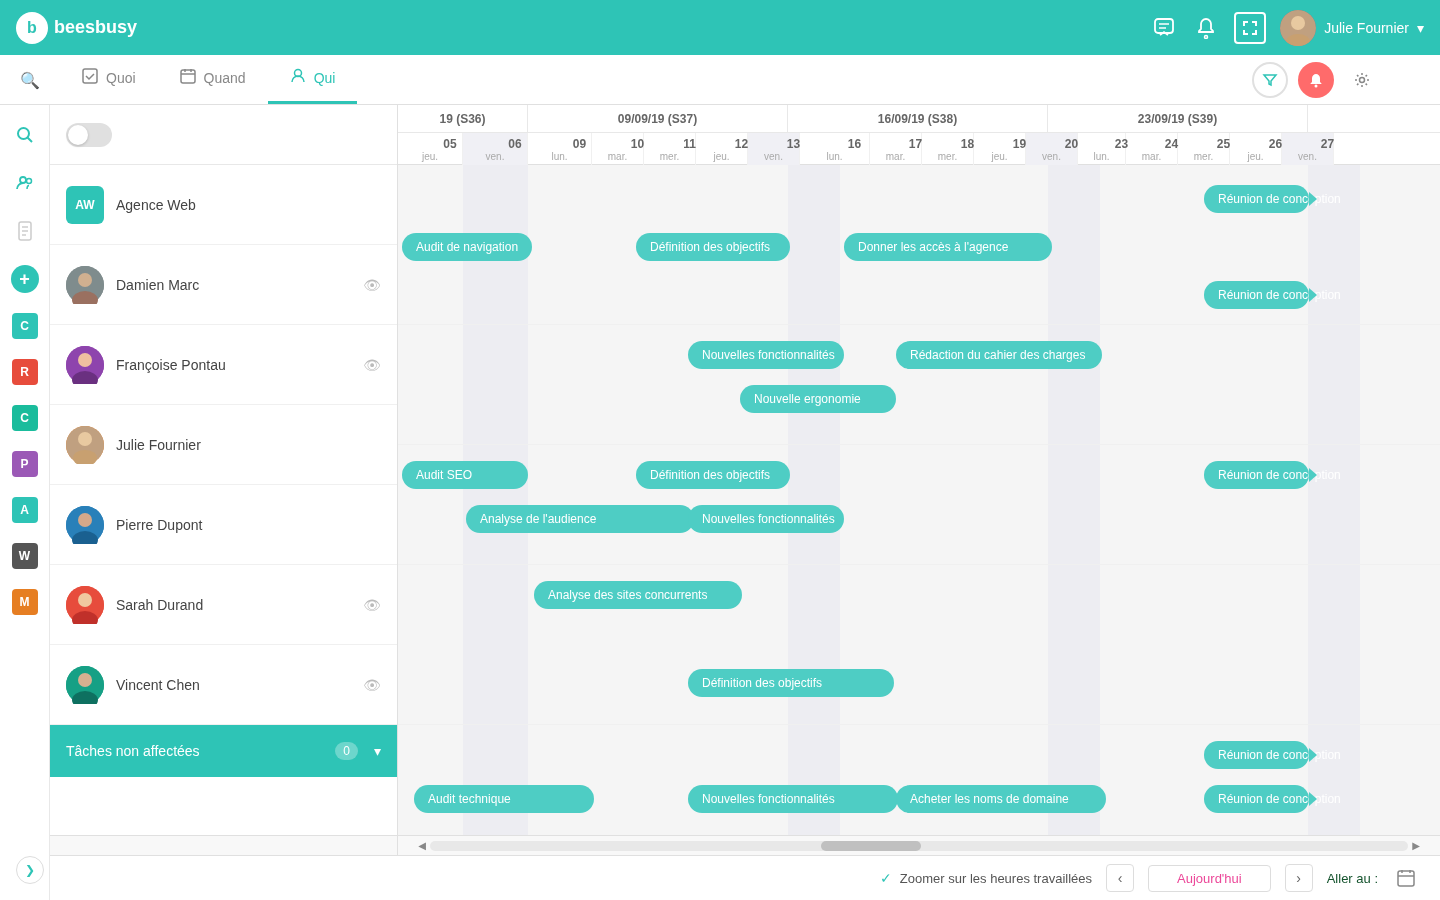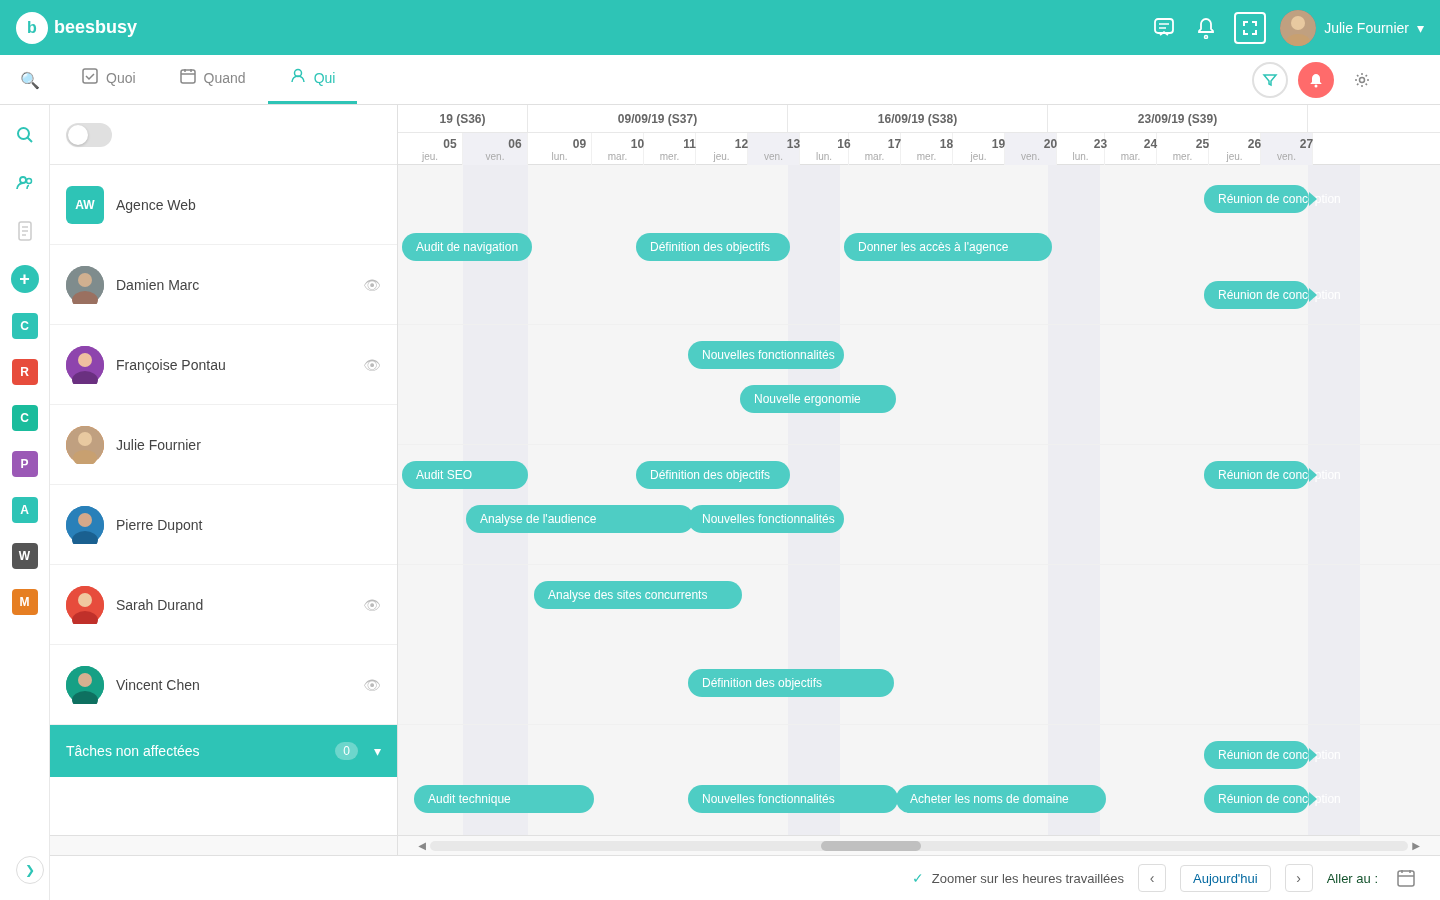--- a/index.html
+++ b/index.html
@@ -370,25 +370,25 @@
     .nav-btn {
       width: 28px; height: 28px;
       border: 1px solid #ddd;
       border-radius: 4px;
       display: flex; align-items: center; justify-content: center;
       cursor: pointer;
       color: #666;
       font-size: 14px;
     }
     .today-btn {
-      padding: 5px 12px;
+      padding: 5px 28px;
       border: 1px solid #ddd;
       border-radius: 4px;
       font-size: 13px;
-      color: #0369a1;
+      color: #ec4899;
       cursor: pointer;
     }
     .goto-label {
       font-size: 13px;
       color: #14532d;
     }
     .calendar-icon-btn {
       width: 28px; height: 28px;
       display: flex; align-items: center; justify-content: center;
       cursor: pointer;
@@ -676,21 +676,21 @@
                   <span class="day-name">mer.</span>
                 </div>
               <div class="day-header" style="width:52px;">
                   <span class="day-num">12</span>
                   <span class="day-name">jeu.</span>
                 </div>
               <div class="day-header" style="width:52px; background:#f0f0f5;">
                   <span class="day-num">13</span>
                   <span class="day-name">ven.</span>
                 </div>
-              <div class="day-header" style="width:49px;justify-content:center;">
+              <div class="day-header" style="width:70px;justify-content:center;">
                   <span class="day-num">16</span>
                   <span class="day-name">lun.</span>
                 </div>
               <div class="day-header" style="width:52px;">
                   <span class="day-num">17</span>
                   <span class="day-name">mar.</span>
                 </div>
               <div class="day-header" style="width:52px;">
                   <span class="day-num">18</span>
                   <span class="day-name">mer.</span>
@@ -755,20 +755,23 @@
                 <span>Réunion de conception</span>
               </div>
             </div>
 
             <div class="gantt-row" style="height:120px; border-bottom: 1px solid #f0f0f0; position:relative;">
 
               <div class="task-bar" style="left:290px; width:156px; top:16px; transform:none;">
                 <span>Nouvelles fonctionnalités</span>
               </div>
 
+              <div class="task-bar" style="left:498px; width:206px; top:16px; transform:none;">
+                <span>Rédaction du cahier des charges</span>
+              </div>
 
               <div class="task-bar" style="left:342px; width:156px; top:60px; transform:none;">
                 <span>Nouvelle ergonomie</span>
               </div>
             </div>
 
             <div class="gantt-row" style="height:120px; border-bottom: 1px solid #f0f0f0; position:relative;">
 
               <div class="task-bar" style="left:4px; width:126px; top:16px; transform:none;">
                 <span>Audit SEO</span>

